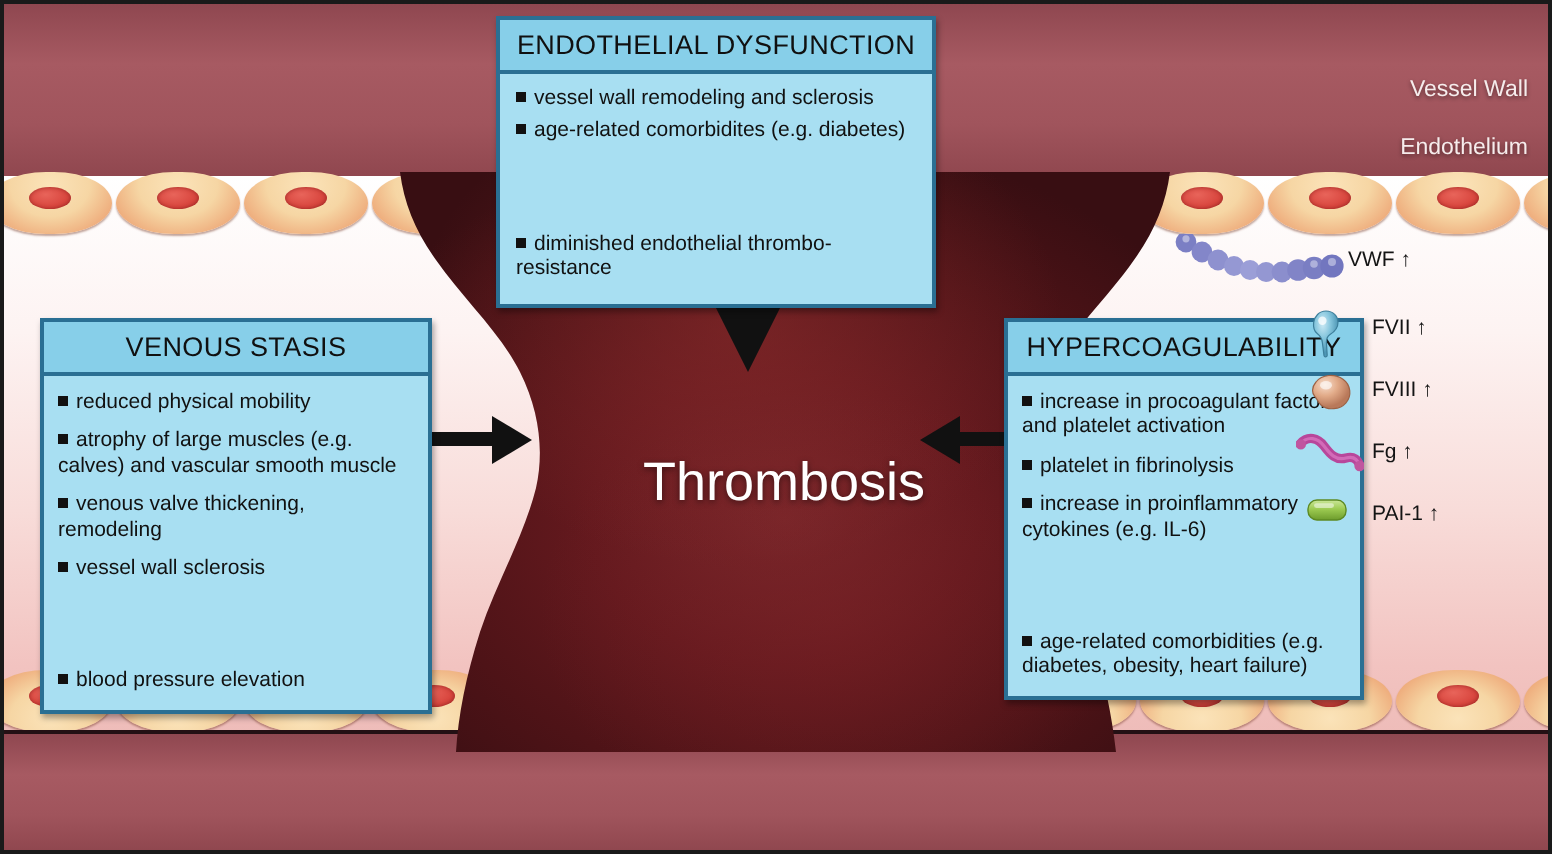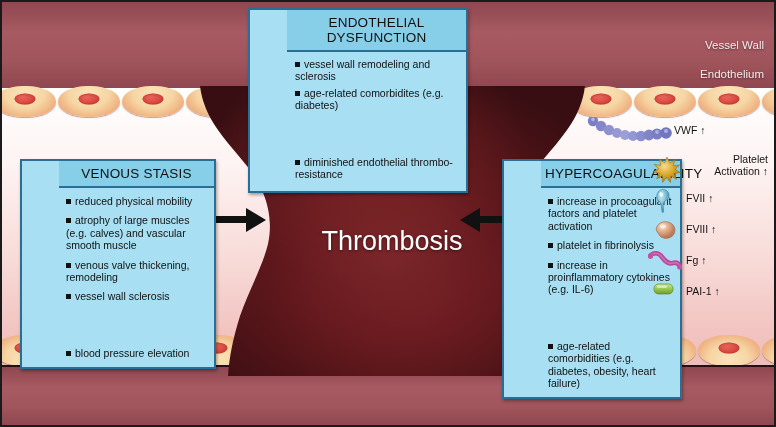--- a/index.html
+++ b/index.html
@@ -49,21 +49,20 @@
   }
 
   
   .infobox{
     position:absolute;
     background:#a8dff2;
     border:2px solid #2a6f93;
     box-shadow:1px 2px 3px rgba(0,0,0,.35);
     z-index:8;
     box-sizing:border-box;
-    padding-left:37px;
   }
   .infobox .bx-title{
     background:#87cfe9;
     border-bottom:2px solid #2a6f93;
     text-align:center;
     font-size:13.5px;
     color:#101010;
     padding:5px 4px 5px;
     letter-spacing:.2px;
   }
@@ -349,38 +348,20 @@
           <circle cx="70" cy="17" r="5.6" fill="#7a7ec3"></circle>
           <circle cx="79" cy="16" r="5.8" fill="#7276bf"></circle>
           <circle cx="6" cy="2.4" r="1.8" fill="#c5c7e6" opacity=".75"></circle>
           <circle cx="70" cy="15" r="1.9" fill="#c5c7e6" opacity=".7"></circle>
           <circle cx="79" cy="14" r="2" fill="#c5c7e6" opacity=".7"></circle>
         </g>
       </svg>
       <div class="leg-text">VWF ↑</div>
     </div>
 
-    <div class="leg-row" id="leg-platelet">
-      <div class="leg-icon">
-        <svg class="pl-icon" width="30" height="30" viewBox="0 0 30 30">
-          <defs>
-            <radialGradient id="plg" cx="42%" cy="36%" r="60%">
-              <stop offset="0%" stop-color="#f6dc90"></stop>
-              <stop offset="55%" stop-color="#dba92c"></stop>
-              <stop offset="100%" stop-color="#b5841a"></stop>
-            </radialGradient>
-          </defs>
-          <path d="M15,2 L17.6,8.2 L23,4.6 L21.2,10.8 L27.6,10 L23,14.4 L28.4,17.6
-                   L22,18.6 L24.8,24.4 L19,21 L18.4,27.6 L14.6,22.4 L10.6,27.4
-                   L10.4,20.8 L4.6,23.8 L7.6,18.2 L1.2,17 L6.8,14 L2.2,9.4
-                   L8.8,10.4 L7.4,4.2 L12.6,8 Z" fill="url(#plg)" stroke="#9a6f14" stroke-width=".6"></path>
-        </svg>
-      </div>
-      <div class="leg-text">Platelet Activation ↑</div>
-    </div>
 
     <div class="leg-row">
       <div class="leg-icon">
         <svg class="pl-icon" width="22" height="26" viewBox="0 0 22 26">
           <defs>
             <radialGradient id="f7g" cx="38%" cy="28%" r="62%">
               <stop offset="0%" stop-color="#cdeaf5"></stop>
               <stop offset="50%" stop-color="#86c6dd"></stop>
               <stop offset="100%" stop-color="#4e97b5"></stop>
             </radialGradient>

